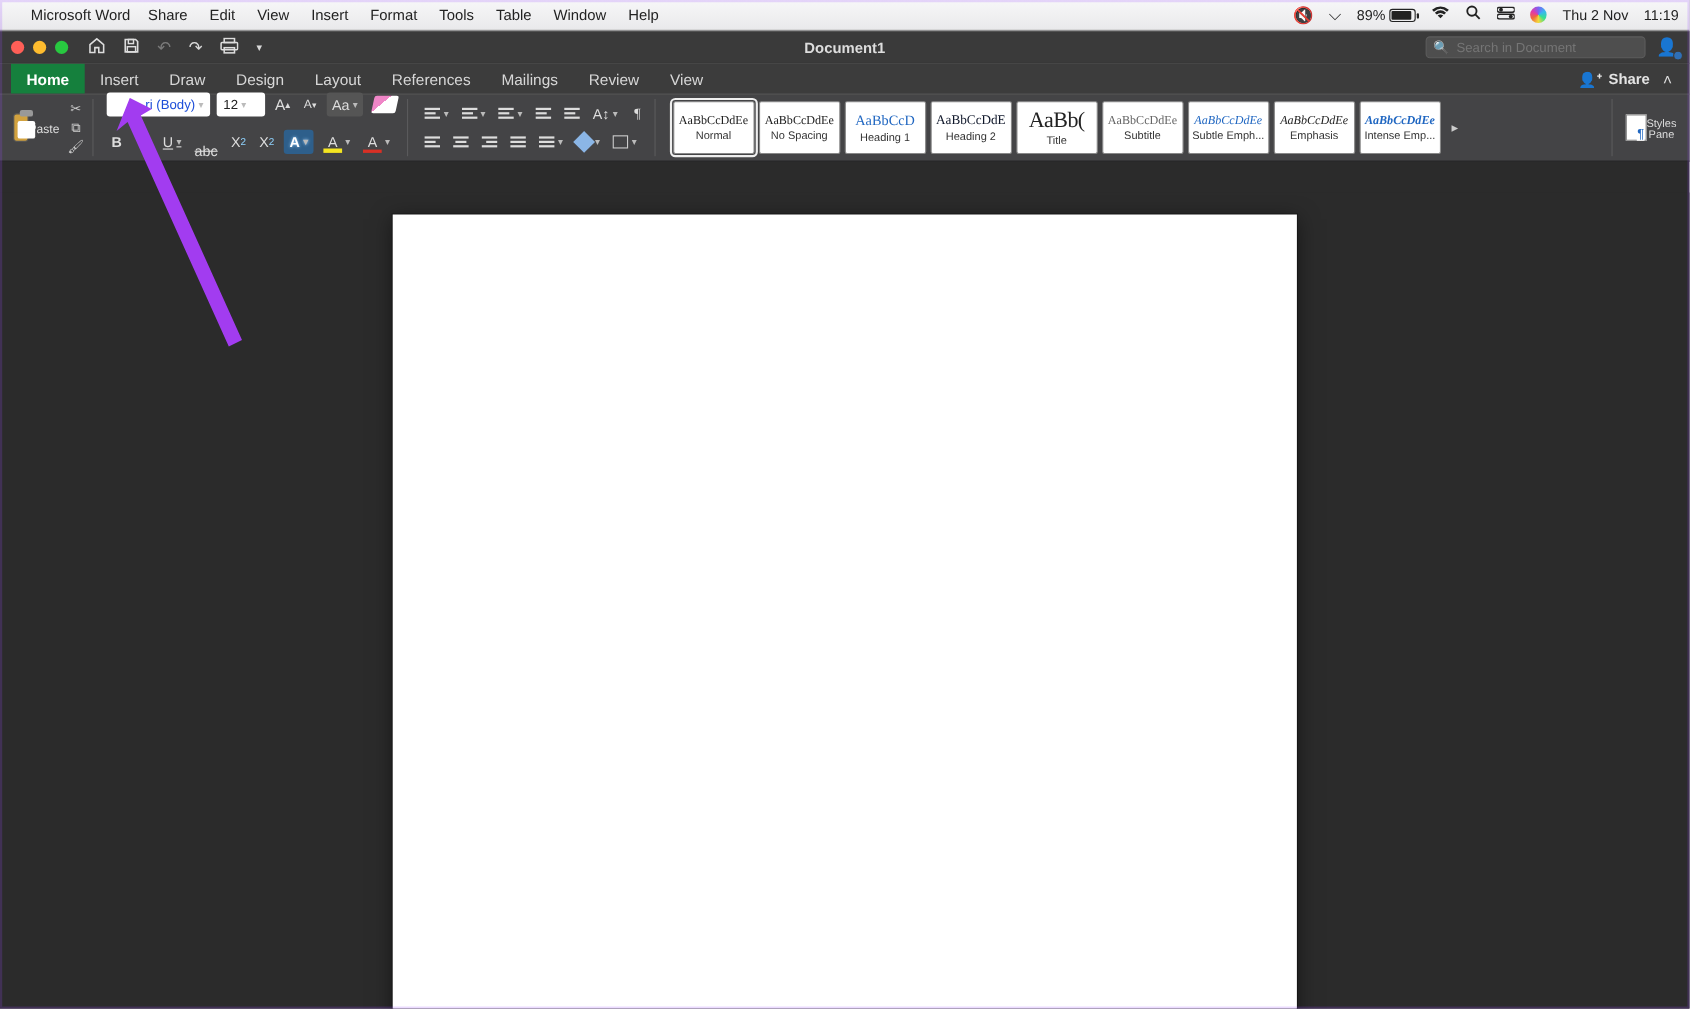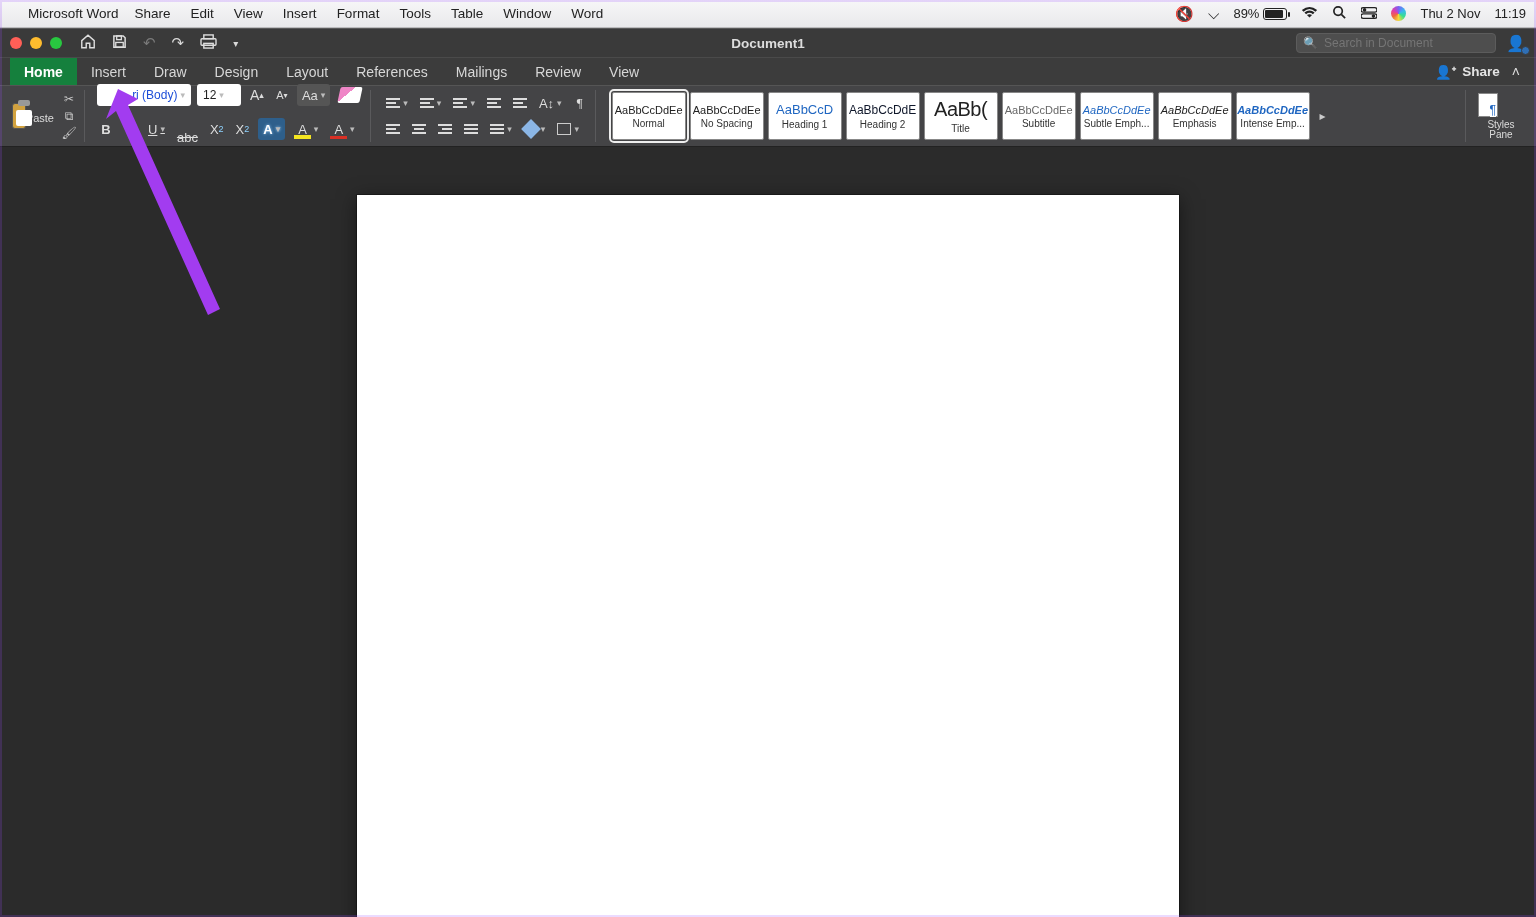--- a/index.html
+++ b/index.html
@@ -81,31 +81,31 @@
   .lines.c i:nth-child(2){width:10px;margin:0 auto;}
   .lines.r i:nth-child(2){width:10px;margin-left:auto;}
   .lines.j i{width:14px;}
   .lines.l i:nth-child(2){width:10px;}
   .para-mark{ font-family:Georgia; }
 
   
   .styles-wrap{ display:flex; align-items:center; gap:4px; padding:0 4px;}
   .style-tile{ width:74px; height:48px; background:#fff; border:1px solid #888; border-radius:2px; display:flex; flex-direction:column; align-items:center; justify-content:center; gap:2px; cursor:default;}
   .style-tile.sel{ outline:2px solid #eee; outline-offset:1px;}
-  .style-prev{ font-size:11px; color:#222; font-family:Liberation Sans, sans-serif;}
+  .style-prev{ font-size:11px; color:#222; font-family:Liberation Serif, serif;}
   .style-prev.h1{ color:#1f66c1; font-size:13px;}
   .style-prev.h2{ color:#0f172a; font-size:12px;}
   .style-prev.ttl{ font-size:20px; letter-spacing:-0.5px;}
   .style-prev.sub{ color:#666;}
   .style-prev.se{ color:#1f66c1; font-style:italic;}
   .style-prev.em{ color:#222; font-style:italic;}
   .style-prev.ie{ color:#1f66c1; font-style:italic; font-weight:600;}
   .style-name{ font-size:10px; color:#333; white-space:nowrap; overflow:hidden; text-overflow:ellipsis; max-width:70px;}
   .style-more{ color:#ccc; font-size:12px; align-self:center; padding:0 6px;}
-  .stylespane{ display:flex; flex-direction:column; justify-content:center; width:46px; color:#ddd;}
+  .stylespane{ display:flex; flex-direction:row; align-items:center; justify-content:center; width:46px; color:#ddd;}
   .stylespane .ico{ width:20px; height:24px; background:#fff; border:1px solid #888; position:relative;}
   .stylespane .ico::after{content:"¶"; color:#1f66c1; position:absolute; right:1px; bottom:-1px; font-size:12px; background:#fff;}
   .stylespane .txt{ font-size:10px; line-height:10px; text-align:center; margin-top:3px;}
 
   
   .canvas-area{ position:absolute; top:146px; left:0; right:0; bottom:0; background:#2b2b2b; overflow:hidden;}
   .page{ width:822px; height:1065px; background:#fff; margin:20px auto 0; box-shadow:0 0 0 1px rgba(0,0,0,.3), 0 4px 18px rgba(0,0,0,.5);}
   
   
   .arrow-svg{ position:absolute; left:98px; top:60px; pointer-events:none;}
@@ -120,21 +120,21 @@
     <span class="apple"></span>
     <span class="app-name">Microsoft Word</span>
     <span class="menuitem">Share</span>
     <span class="menuitem">Edit</span>
     <span class="menuitem">View</span>
     <span class="menuitem">Insert</span>
     <span class="menuitem">Format</span>
     <span class="menuitem">Tools</span>
     <span class="menuitem">Table</span>
     <span class="menuitem">Window</span>
-    <span class="menuitem">Word</span>
+    <span class="menuitem">Help</span>
   </div>
   <div class="right">
     <span class="ico">🔇</span>
     <span class="ico">⌵</span>
     <span class="batt">
       <span>89%</span>
       <span class="batt-shell">
           <span class="batt-fill"></span>
         </span>
     </span>

